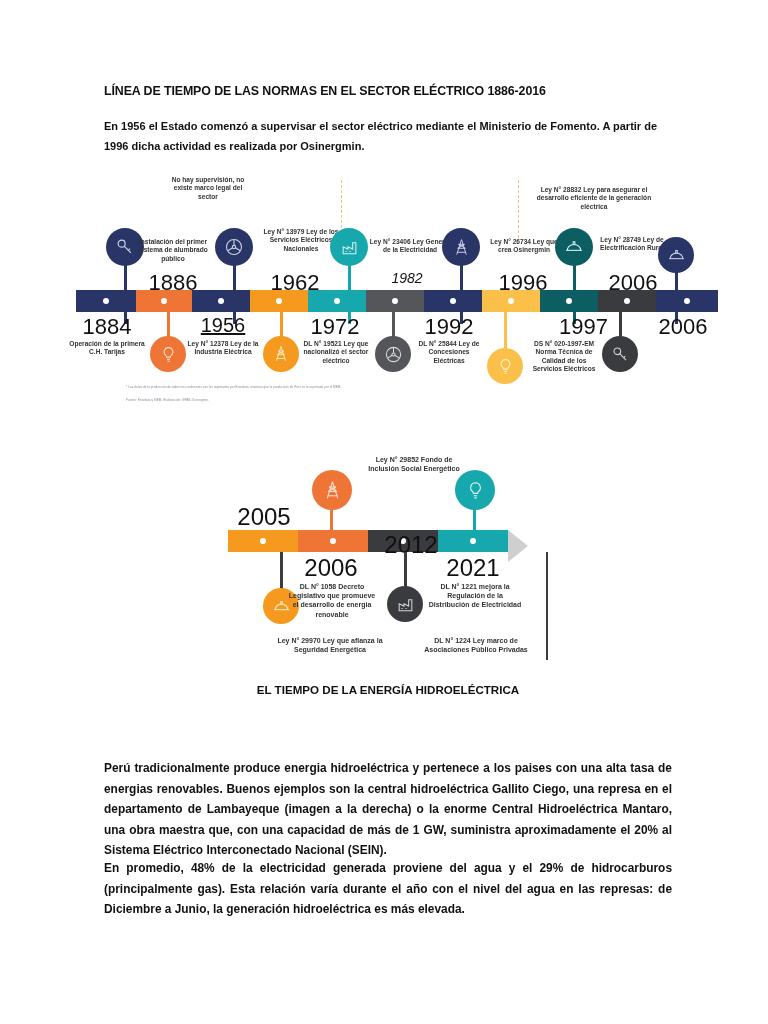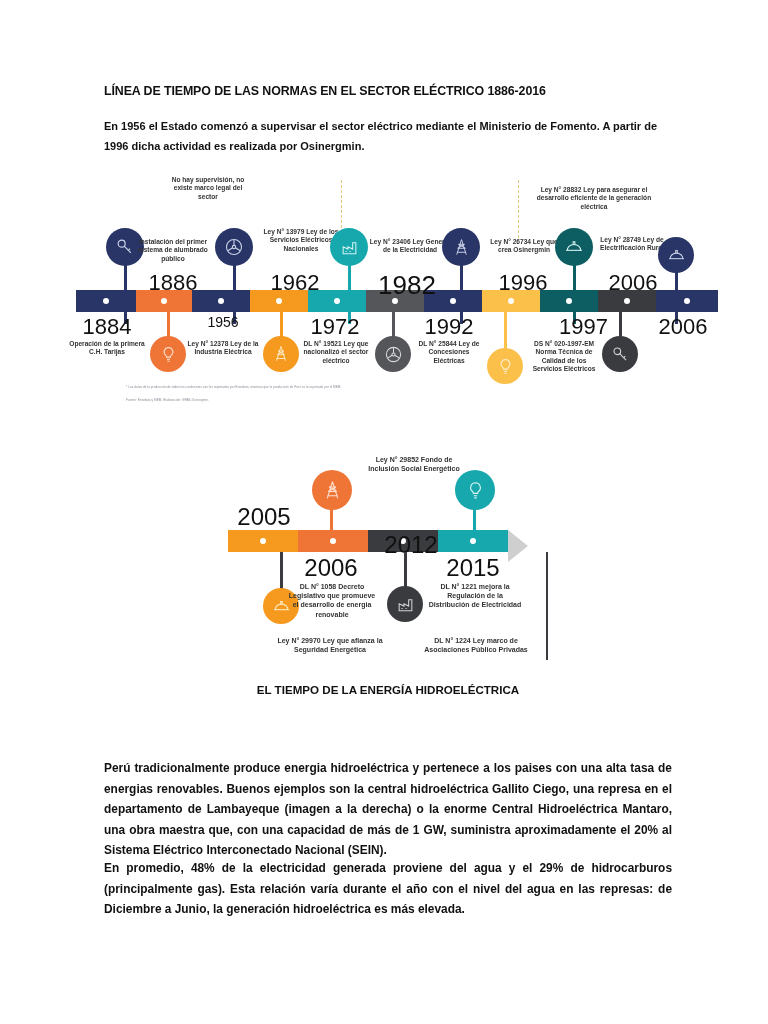--- a/index.html
+++ b/index.html
@@ -173,21 +173,21 @@
     <div class="stem" style="left:18px; top:34px; height:62px; background:#17a8ae;"></div>
     <div class="bubble" style="left:0; top:0; width:38px; height:38px; background:#17a8ae;">
       <svg width="19" height="19" viewBox="0 0 24 24" fill="none" stroke="#d6f2f3" stroke-width="1.3">
           <path d="M4 20 V11 L10 14 V11 L16 14 V6 H20 V20 Z"></path>
           <path d="M7 17 h1.5"></path>
           <path d="M12 17 h1.5"></path>
         </svg>
     </div>
   </div>
   <div class="cap" style="left:368px; top:238px; width:84px;">Ley N° 23406 Ley General de la Electricidad</div>
-  <div class="year" style="left:362px; top:270px; width:90px; font-size:26px;">1982</div>
+  <div class="year" style="left:362px; top:270px; width:90px; font-size:14px;font-style:italic;">1982</div>
 
   <div class="pin" style="left:442px; top:228px;">
     <div class="stem" style="left:18px; top:34px; height:62px; background:#283566;"></div>
     <div class="bubble" style="left:0; top:0; width:38px; height:38px; background:#283566;">
       <svg width="19" height="19" viewBox="0 0 24 24" fill="none" stroke="#cdd3e8" stroke-width="1.2">
           <path d="M12 2 L6 21 M12 2 L18 21"></path>
           <path d="M8.2 8 h7.6 M7.2 13 h9.6 M6.2 18 h11.6"></path>
           <path d="M8.2 8 L16.8 13 M15.8 8 L7.2 13"></path>
         </svg>
     </div>
@@ -226,21 +226,21 @@
   <div class="pin" style="left:150px; top:312px;">
     <div class="stem" style="left:17px; top:0; height:30px; background:#ef7537;"></div>
     <div class="bubble" style="left:0; top:24px; width:36px; height:36px; background:#ef7537;">
       <svg width="19" height="19" viewBox="0 0 24 24" fill="none" stroke="#fde0cf" stroke-width="1.3">
           <path d="M12 3.2 a5.6 5.6 0 0 1 3.4 10 c-0.7 0.6-1 1.2-1 2.1 h-4.8 c0-0.9-0.3-1.5-1-2.1 A5.6 5.6 0 0 1 12 3.2 Z"></path>
           <path d="M10 18 h4 M10.6 20.4 h2.8"></path>
         </svg>
     </div>
   </div>
 
-  <div class="year" style="left:178px; top:314px; width:90px; font-size:14px;">1956</div>
+  <div class="year" style="left:178px; top:314px; width:90px; font-size:20px;text-decoration:underline;">1956</div>
   <div class="cap" style="left:186px; top:340px; width:74px;">Ley N° 12378 Ley de la Industria Eléctrica</div>
   <div class="pin" style="left:263px; top:312px;">
     <div class="stem" style="left:17px; top:0; height:30px; background:#f59a1e;"></div>
     <div class="bubble" style="left:0; top:24px; width:36px; height:36px; background:#f59a1e;">
       <svg width="18" height="18" viewBox="0 0 24 24" fill="none" stroke="#fdecc9" stroke-width="1.2">
           <path d="M12 2 L6 21 M12 2 L18 21"></path>
           <path d="M8.2 8 h7.6 M7.2 13 h9.6 M6.2 18 h11.6"></path>
           <path d="M8.2 8 L16.8 13 M15.8 8 L7.2 13"></path>
         </svg>
     </div>
@@ -354,18 +354,18 @@
     <div class="stem" style="left:17px; top:0; height:40px; background:#3a3b3f;"></div>
     <div class="bubble" style="left:0; top:34px; width:36px; height:36px; background:#3a3b3f;">
       <svg width="19" height="19" viewBox="0 0 24 24" fill="none" stroke="#d4d4d5" stroke-width="1.3">
           <path d="M4 20 V11 L10 14 V11 L16 14 V6 H20 V20 Z"></path>
           <path d="M7 17 h1.5"></path>
           <path d="M12 17 h1.5"></path>
         </svg>
     </div>
   </div>
 
-  <div class="year" style="left:432px; top:554px; width:82px; font-size:24px;">2015</div>
+  <div class="year" style="left:432px; top:554px; width:82px; font-size:24px;">2021</div>
   <div class="cap cap-b" style="left:428px; top:582px; width:94px; font-size:7px; line-height:9.2px;">DL N° 1221 mejora la Regulación de la Distribución de Electricidad</div>
   <div class="cap cap-b" style="left:424px; top:636px; width:104px; font-size:7px; line-height:9.2px;">DL N° 1224 Ley marco de Asociaciones Público Privadas</div>
 
   <div style="position:absolute; left:546px; top:552px; width:2px; height:108px; background:#3a3b3f;"></div>
 </div>
 
 </body></html>

